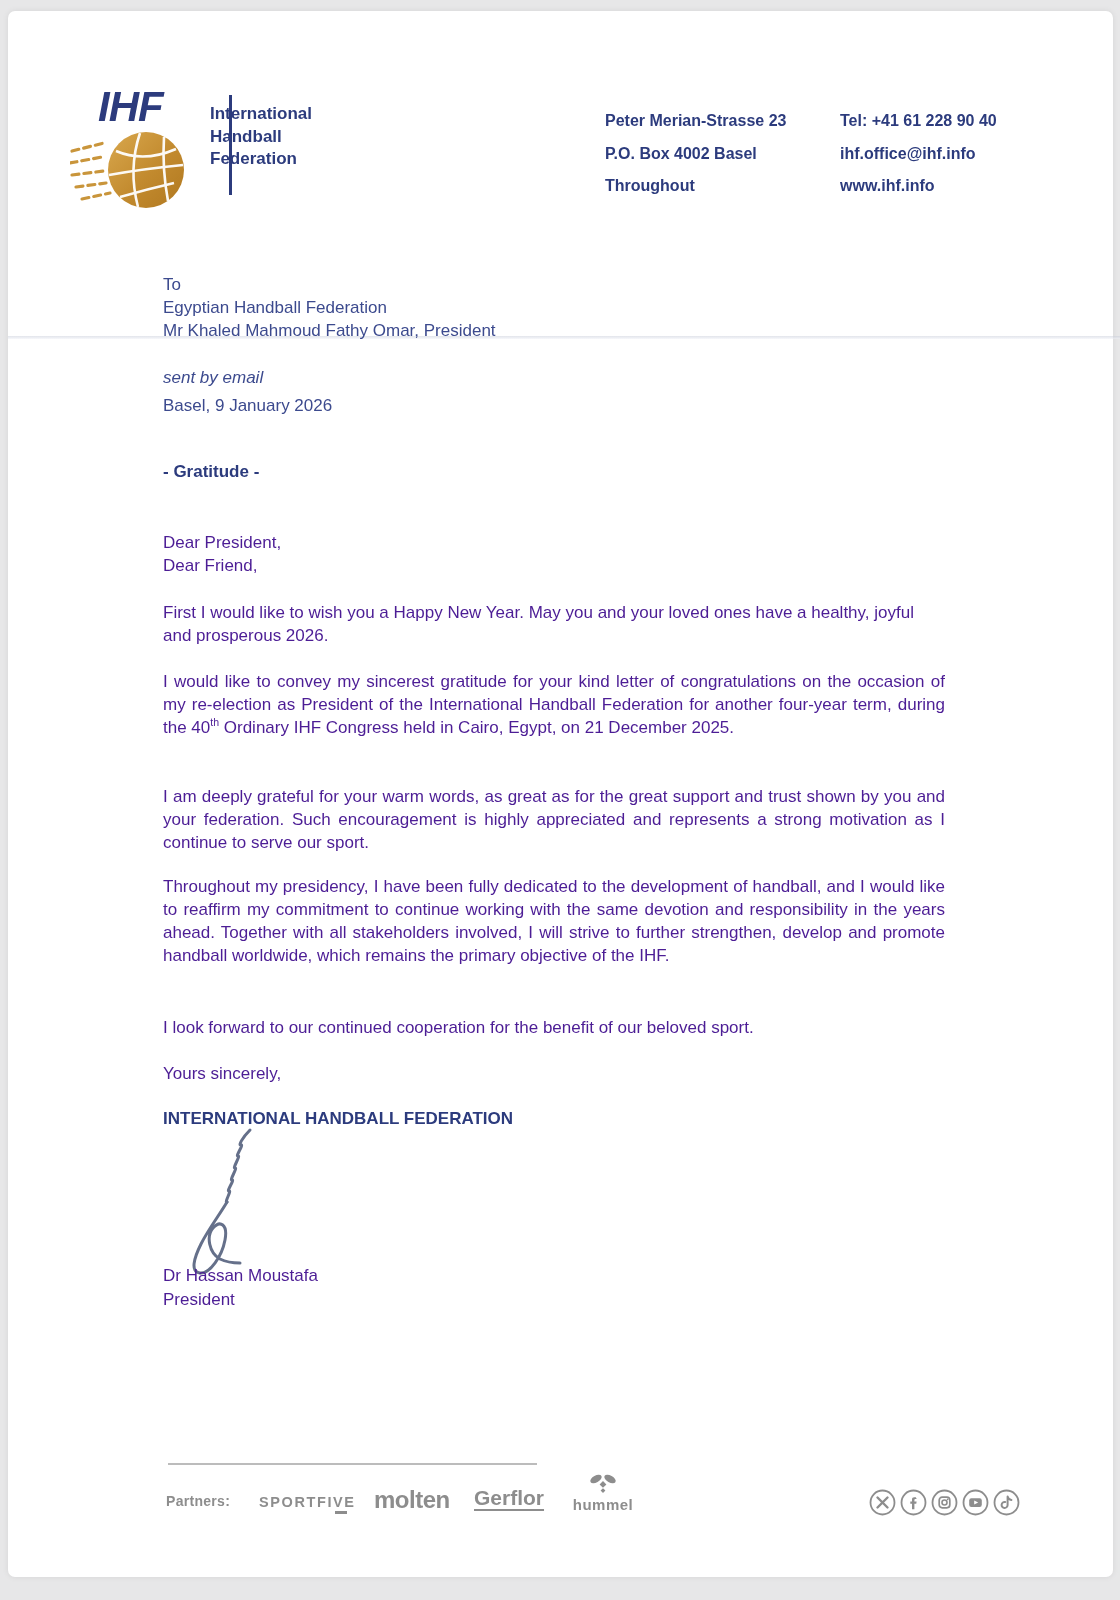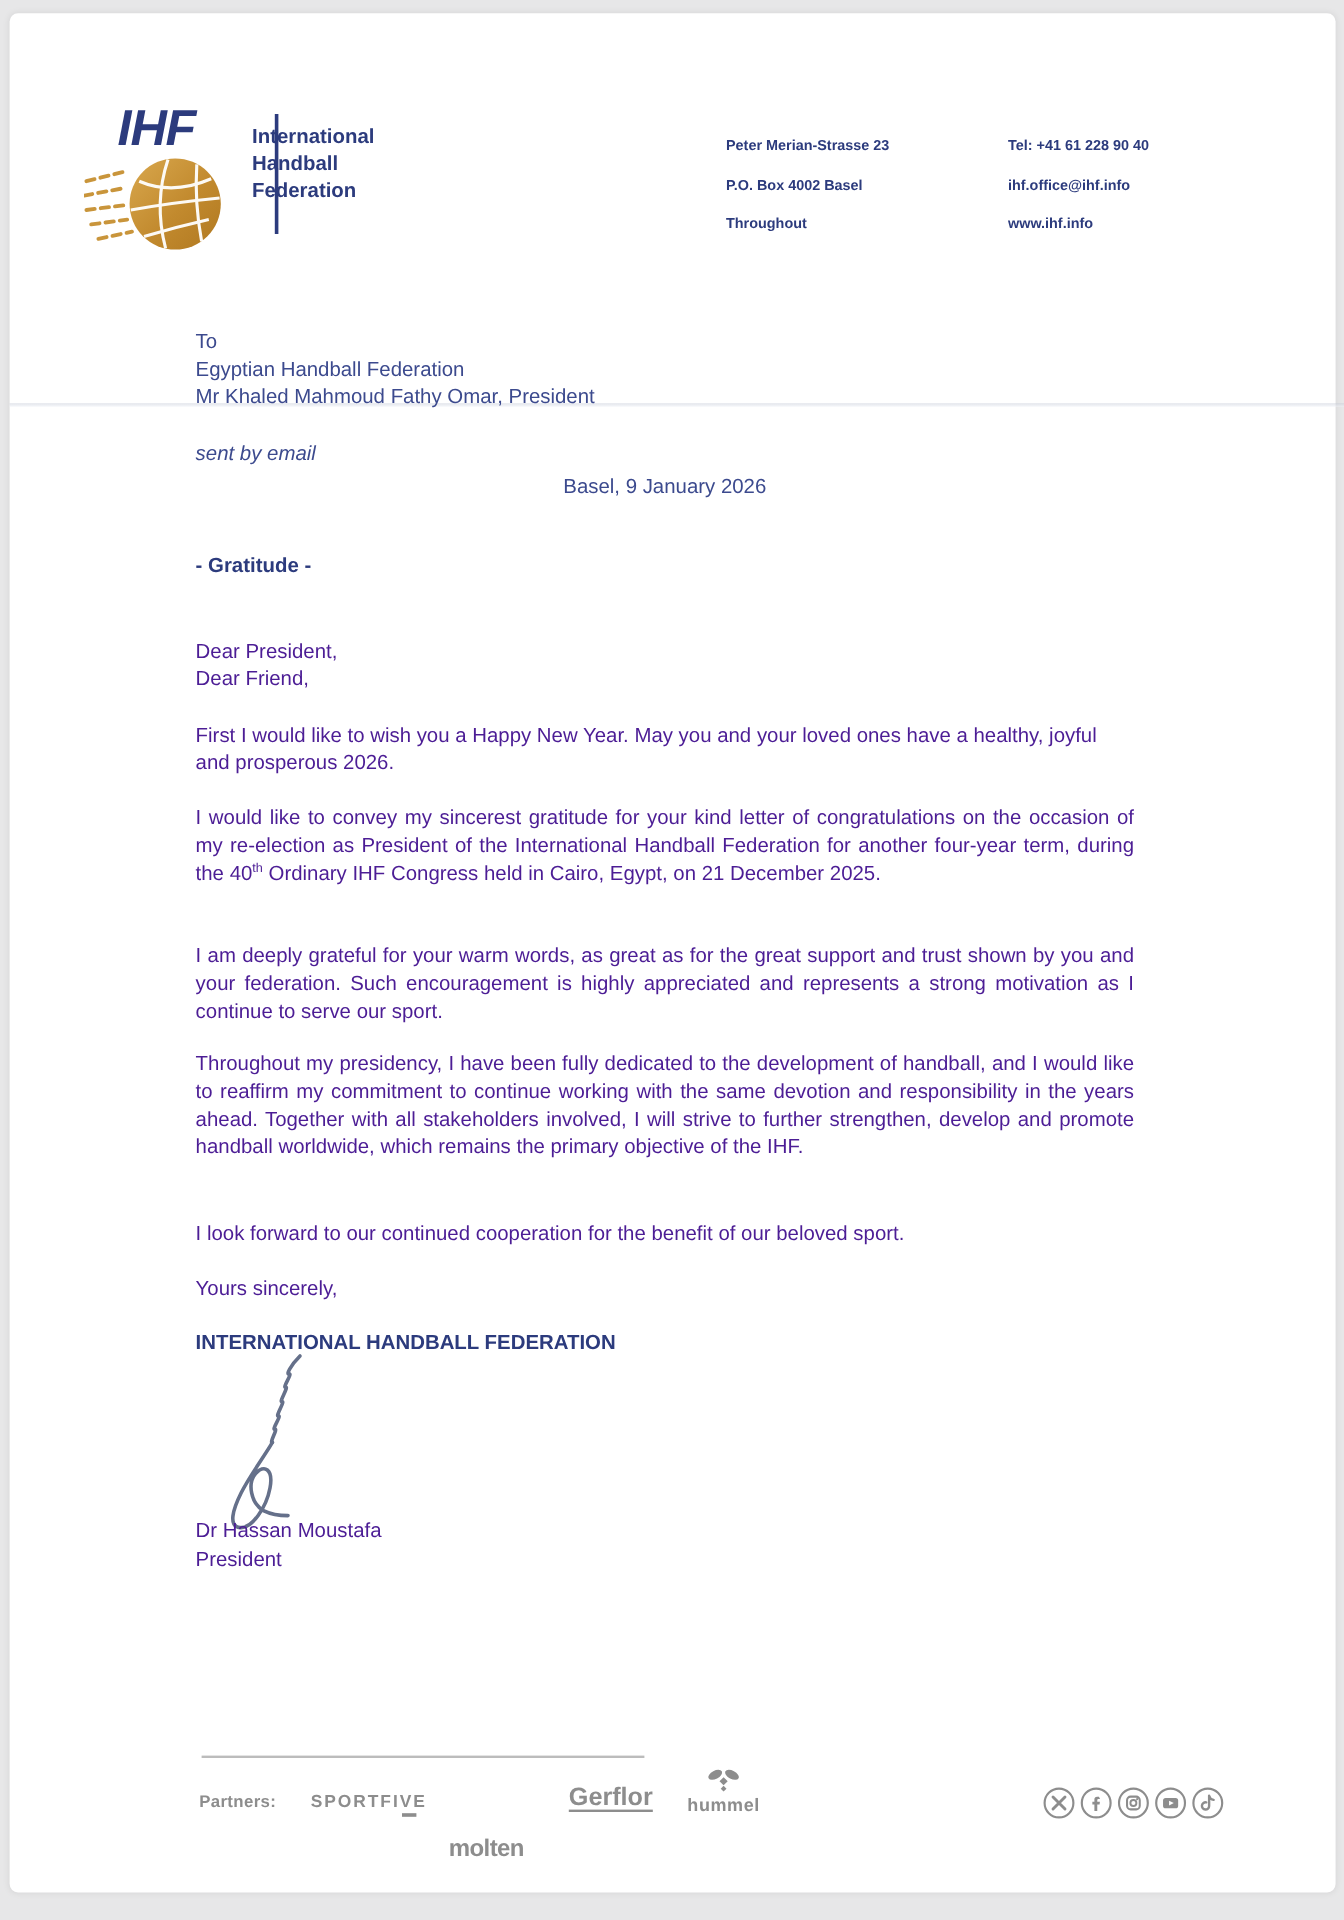--- a/index.html
+++ b/index.html
@@ -17,32 +17,32 @@
     padding-left:32px;
   }
 
   
   .logo-mark { position:absolute; left:62px; top:62px; width:140px; height:150px; }
   .lh-divider { position:absolute; left:221px; top:84px; width:3px; height:100px; background:#2c3b7d; }
   .org-name {
     position:absolute; left:202px; top:92px;
     font-size:17px; font-weight:bold; line-height:22.5px; color:#2c3b7d;
   }
-  .hdr-col { position:absolute; top:94px; font-size:12px; font-weight:bold; line-height:32.5px; color:#2c3b7d; }
+  .hdr-col { position:absolute; top:94px; font-size:16px; font-weight:bold; line-height:32.5px; color:#2c3b7d; }
   .hdr-col.addr { left:597px; }
   .hdr-col.contact { left:832px; }
 
   
   .seam { position:absolute; left:0; top:325px; width:1120px; height:3px;
           background:linear-gradient(to bottom, rgba(190,196,210,0.45), rgba(240,242,248,0.55)); }
 
   
   .recipient { position:absolute; left:155px; top:262px; font-size:17px; line-height:23px; color:#3c4a8e; }
   .sent-via  { position:absolute; left:155px; top:357px; font-size:17px; font-style:italic; color:#3c4a8e; }
-  .dateline  { position:absolute; left:155px; top:385px; width:782px; text-align:center;
+  .dateline  { position:absolute; left:155px; top:385px; width:782px; text-align:left;
                font-size:17px; color:#3c4a8e; }
   .subject   { position:absolute; left:155px; top:448px; font-size:17px; font-weight:bold;
                line-height:26px; color:#2c3b7d; }
   .subject .l1 { padding-left:7px; }
   sup { font-size:0.62em; vertical-align:super; line-height:0; }
 
   .para { position:absolute; left:155px; width:782px; font-size:17px; line-height:23px;
           color:#4c1d95; text-align:justify; }
   .para.nojust { text-align:left; }
   .salutation { top:520px; }
@@ -56,22 +56,22 @@
   .signature { position:absolute; left:162px; top:1115px; width:120px; height:150px; }
   .signer { top:1253px; line-height:24px; }
 
   
   .foot-rule { position:absolute; left:160px; top:1452px; width:369px; height:2px; background:#bcbcbc; }
   .partners-label { position:absolute; left:158px; top:1482px; font-size:14px; font-weight:bold;
                     color:#8d8d8d; letter-spacing:0.3px; }
   .logo-sportfive { position:absolute; left:251px; top:1483px; font-size:14.5px; font-weight:bold;
                     letter-spacing:1.6px; color:#8d8d8d; }
   .sportfive-underline { position:absolute; left:327px; top:1500px; width:12px; height:2.5px; background:#8d8d8d; }
-  .logo-molten { position:absolute; left:366px; top:1475px; font-size:20px; font-weight:bold;
-                 letter-spacing:-0.5px; color:#8d8d8d;margin-top:44px; }
+  .logo-molten { position:absolute; left:366px; top:1475px; font-size:24px; font-weight:bold;
+                 letter-spacing:-0.5px; color:#8d8d8d; }
   .logo-gerflor { position:absolute; left:466px; top:1475px; font-size:21px; font-weight:600;
                   color:#8d8d8d; text-decoration:underline; text-underline-offset:4px;
                   text-decoration-thickness:2px; }
   .logo-hummel { position:absolute; left:560px; top:1462px; width:70px; text-align:center; color:#8d8d8d; }
   .logo-hummel .txt { font-size:15px; font-weight:bold; letter-spacing:0.5px; margin-top:1px; }
   .social-row { position:absolute; left:861px; top:1478px; display:flex; gap:4px; }
   .social-row svg { display:block; }
 </style>
 </head>
 <body>

